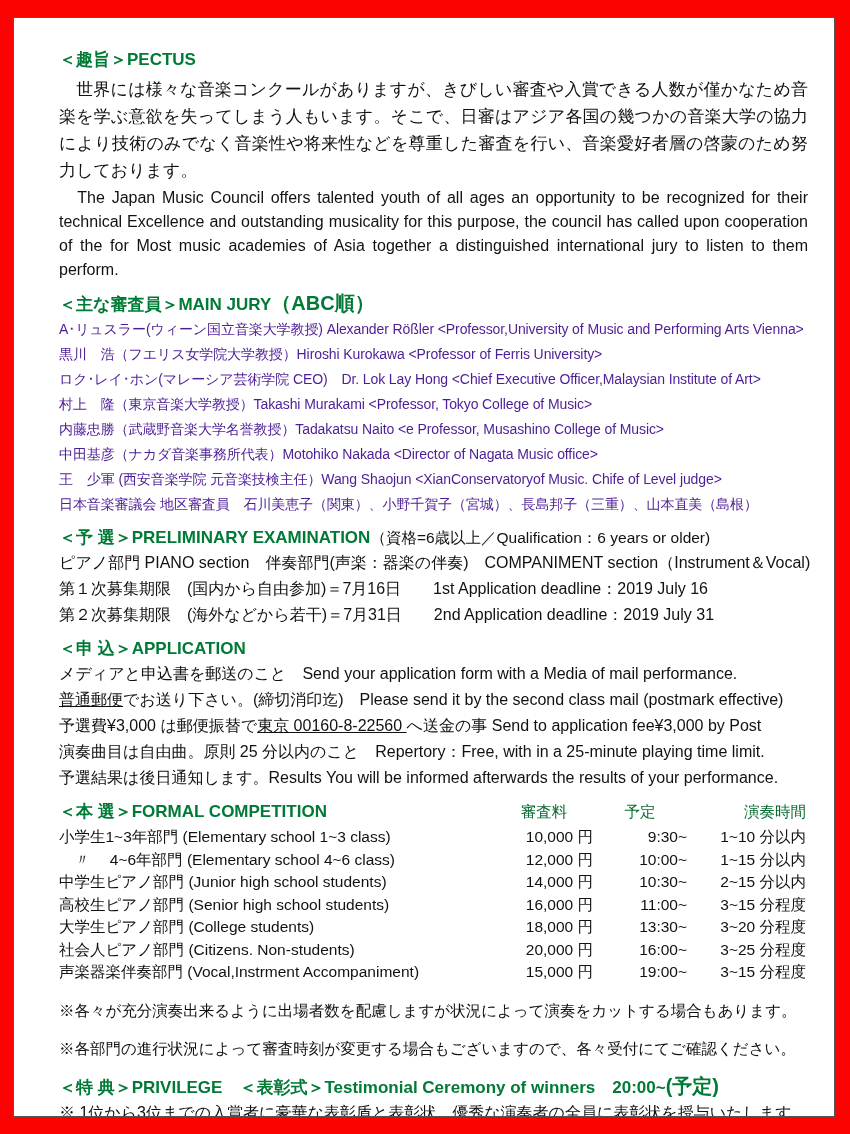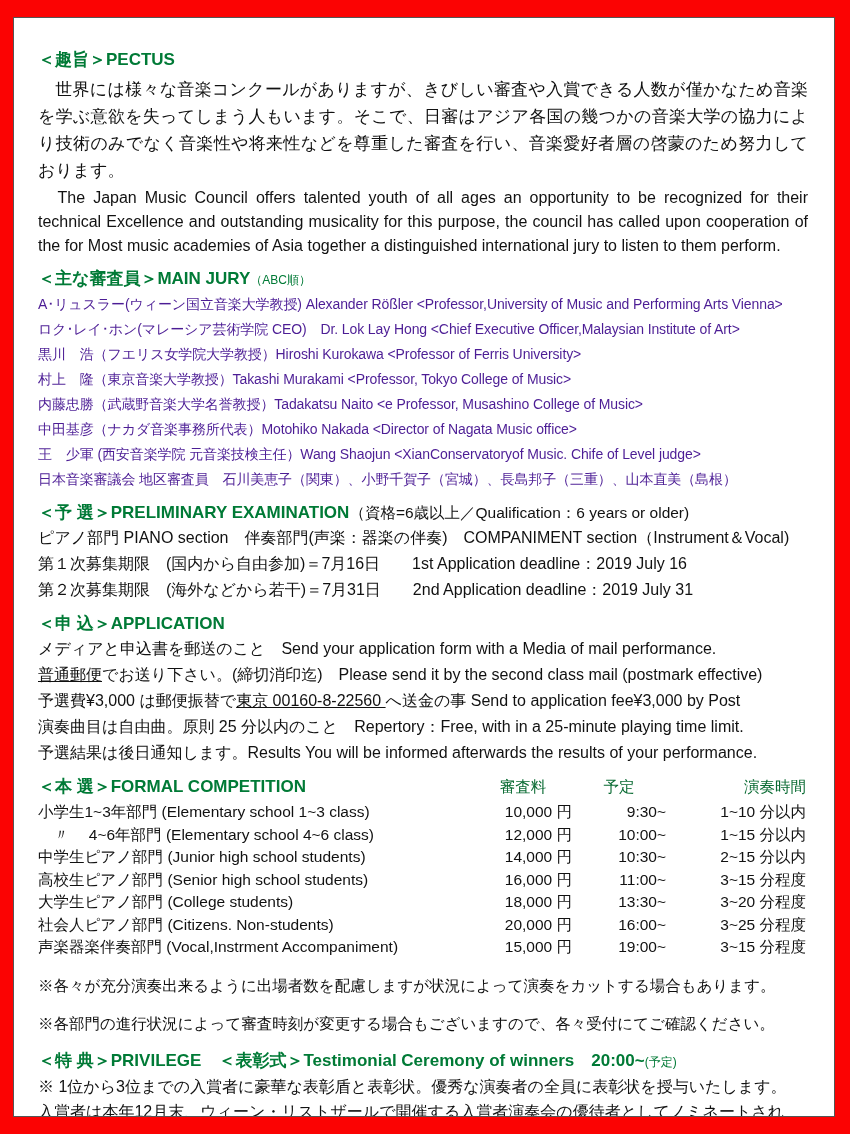--- a/index.html
+++ b/index.html
@@ -9,27 +9,27 @@
     position:relative;
     font-family:"Liberation Sans",sans-serif;
     -webkit-font-smoothing:antialiased;
   }
   .sheet{
     position:absolute;left:13px;top:17px;
     width:822px;height:1100px;
     background:#ffffff;
     border:1px solid #555;
     box-sizing:border-box;
-    padding:30px 26px 0 24px;
+    padding:30px 26px 0 45px;
     overflow:hidden;
     color:#111;
   }
   
   .hd{margin:0;font-size:17px;font-weight:bold;color:#007a36;line-height:24px;}
-  .hd .note{font-weight:normal;font-size:12px;}
+  .hd .note{font-weight:bold;font-size:20px;}
   .hd .black-note{color:#111;font-weight:normal;font-size:15.5px;}
   
   .jp-body{margin:4px 0 0 0;font-size:17px;line-height:27px;text-align:justify;color:#111;}
   .en-body{margin:2px 0 0 0;font-size:16px;line-height:24px;text-align:justify;color:#111;}
   .bl{margin:0;font-size:16px;line-height:26px;color:#111;white-space:nowrap;}
   .ul{text-decoration:underline;}
   
   .jury-line{
     margin:0;font-size:14px;line-height:25px;color:#4c1d95;
     font-family:Liberation Sans, sans-serif;white-space:nowrap;letter-spacing:-0.1px;
@@ -54,22 +54,22 @@
 
   <div class="sec sec-first">
     <h2 class="hd"><span>＜趣旨＞</span><span>PECTUS</span></h2>
     <p class="jp-body">　世界には様々な音楽コンクールがありますが、きびしい審査や入賞できる人数が僅かなため音楽を学ぶ意欲を失ってしまう人もいます。そこで、日審はアジア各国の幾つかの音楽大学の協力により技術のみでなく音楽性や将来性などを尊重した審査を行い、音楽愛好者層の啓蒙のため努力しております。</p>
     <p class="en-body">　The Japan Music Council offers talented youth of all ages an opportunity to be recognized for their technical Excellence and outstanding musicality for this purpose, the council has called upon cooperation of the for Most music academies of Asia together a distinguished international jury to listen to them perform.</p>
   </div>
 
   <div class="sec">
     <h2 class="hd"><span>＜主な審査員＞</span><span>MAIN JURY</span><span class="note">（ABC順）</span></h2>
     <p class="jury-line">A･リュスラー(ウィーン国立音楽大学教授) Alexander Rößler &lt;Professor,University of Music and Performing Arts Vienna&gt;</p>
+    <p class="jury-line">黒川　浩（フエリス女学院大学教授）Hiroshi Kurokawa &lt;Professor of Ferris University&gt;</p>
     <p class="jury-line">ロク･レイ･ホン(マレーシア芸術学院 CEO)　Dr. Lok Lay Hong &lt;Chief Executive Officer,Malaysian Institute of Art&gt;</p>
-    <p class="jury-line">黒川　浩（フエリス女学院大学教授）Hiroshi Kurokawa &lt;Professor of Ferris University&gt;</p>
     <p class="jury-line">村上　隆（東京音楽大学教授）Takashi Murakami &lt;Professor, Tokyo College of Music&gt;</p>
     <p class="jury-line">内藤忠勝（武蔵野音楽大学名誉教授）Tadakatsu Naito &lt;e Professor, Musashino College of Music&gt;</p>
     <p class="jury-line">中田基彦（ナカダ音楽事務所代表）Motohiko Nakada &lt;Director of Nagata Music office&gt;</p>
     <p class="jury-line">王　少軍 (西安音楽学院 元音楽技検主任）Wang Shaojun &lt;XianConservatoryof Music. Chife of Level judge&gt;</p>
     <p class="jury-line">日本音楽審議会 地区審査員　石川美恵子（関東）、小野千賀子（宮城）、長島邦子（三重）、山本直美（島根）</p>
   </div>
 
   <div class="sec">
     <h2 class="hd"><span>＜予 選＞</span><span>PRELIMINARY EXAMINATION</span><span class="black-note">（資格=6歳以上／Qualification：6 years or older)</span></h2>
     <p class="bl">ピアノ部門 PIANO section　伴奏部門(声楽：器楽の伴奏)　COMPANIMENT section（Instrument＆Vocal)</p>

